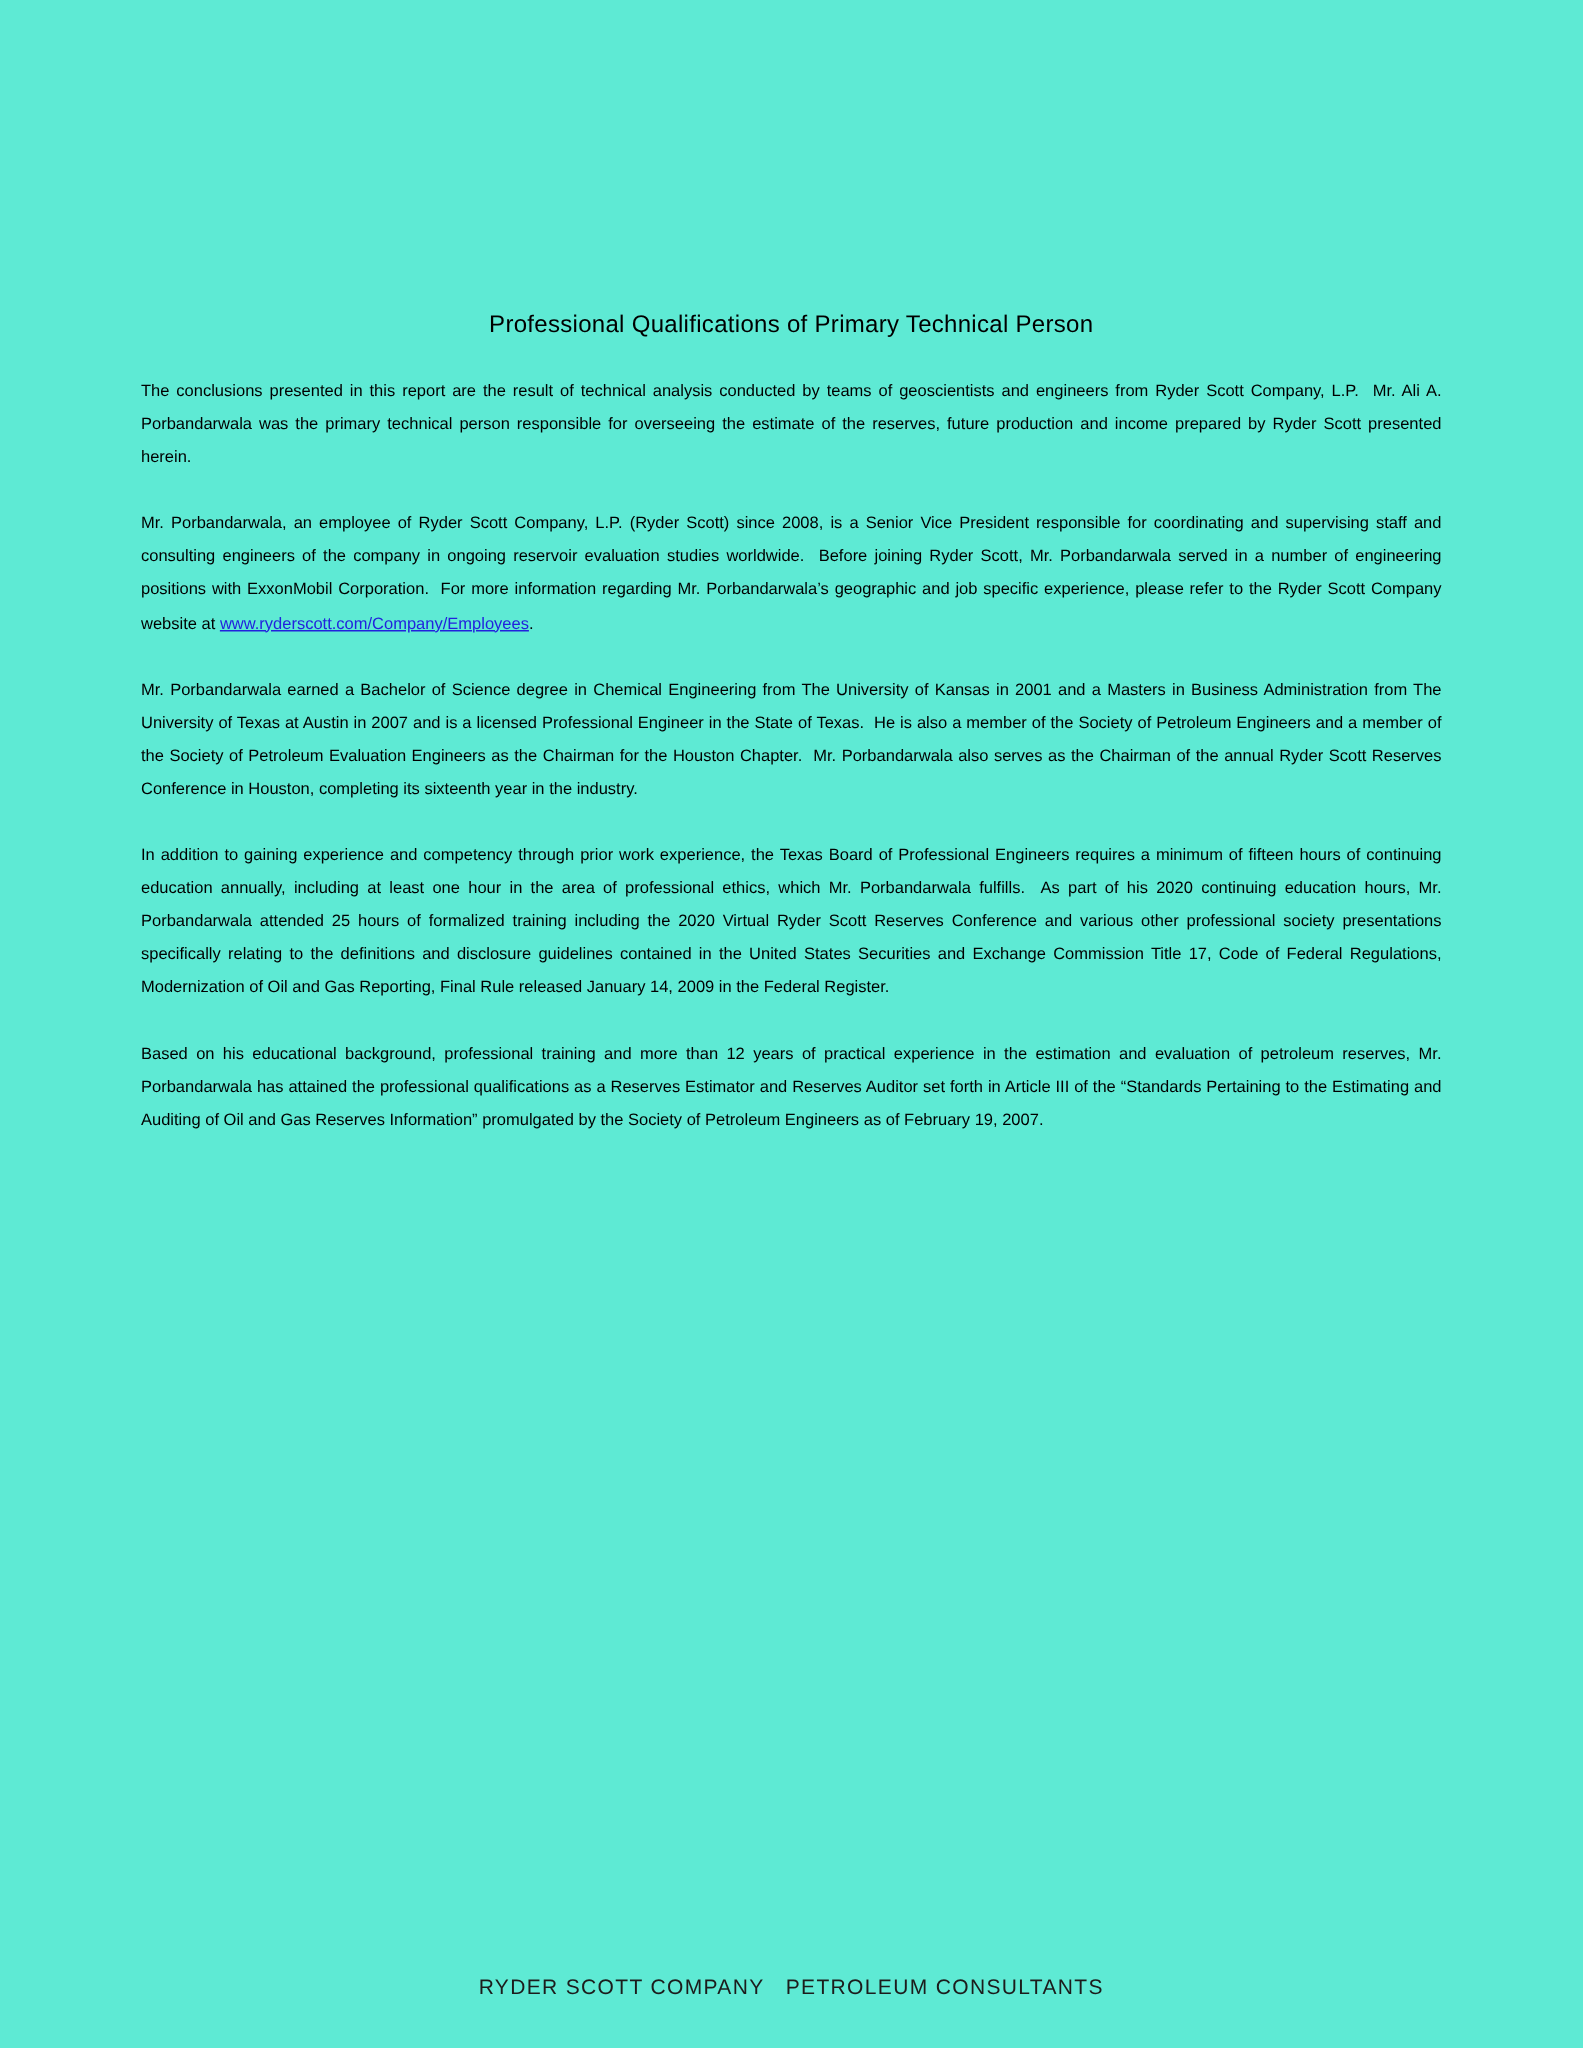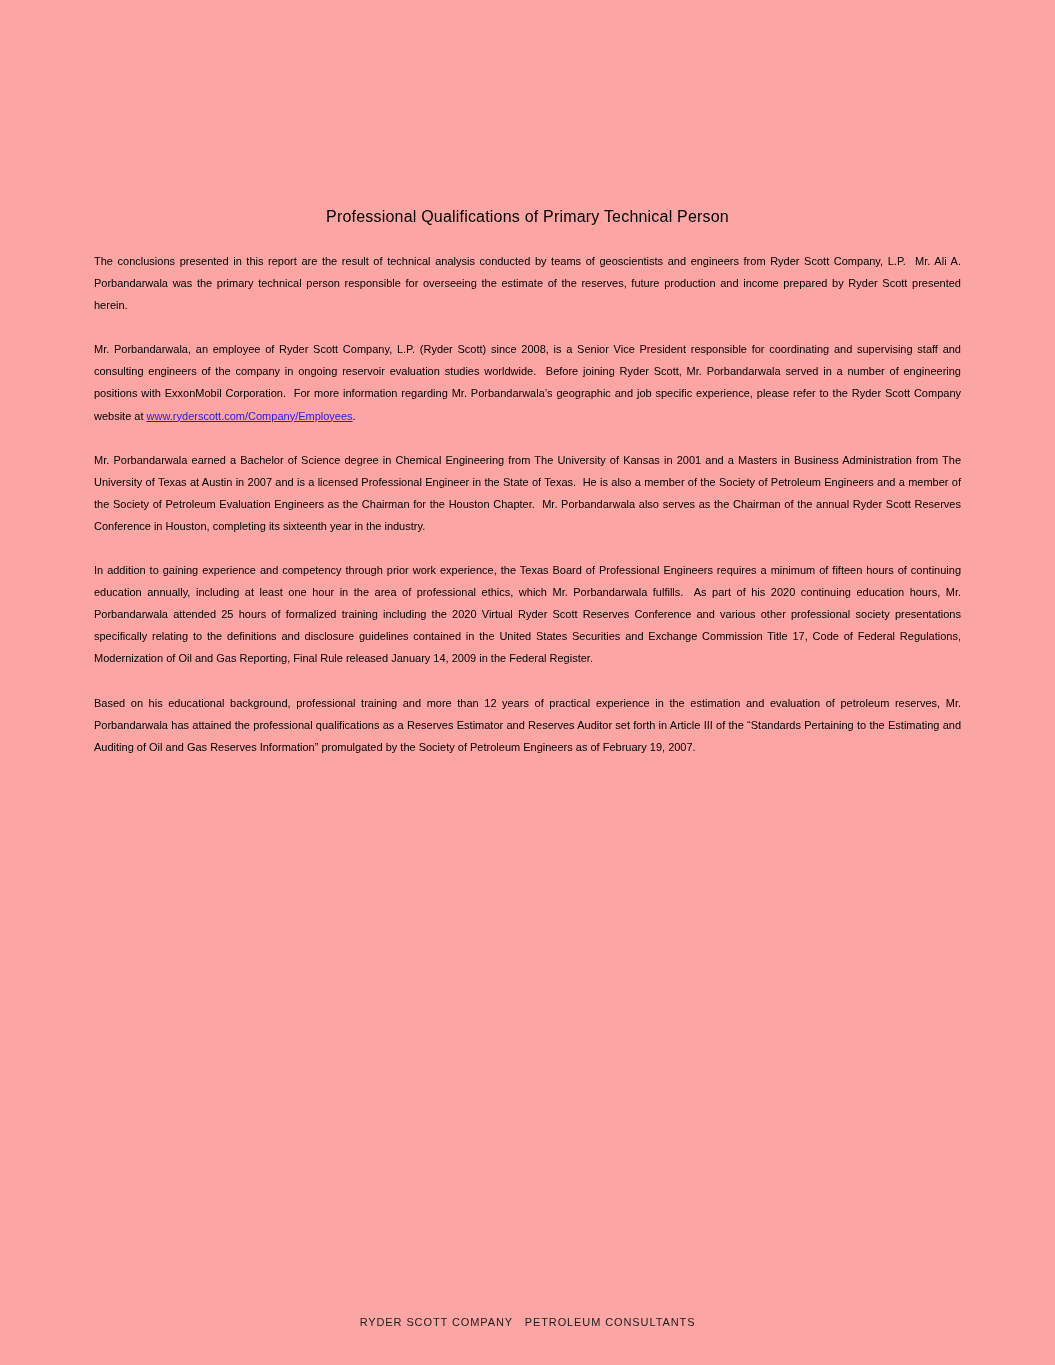--- a/index.html
+++ b/index.html
@@ -1,21 +1,21 @@
 <!DOCTYPE html>
 <html><head>
 <meta charset="utf-8">
 <style>
   * { box-sizing: border-box; }
   html, body { margin: 0; padding: 0; background: #ffffff; }
   .doc {
     position: relative;
     width: 1055px;
     height: 1365px;
-    background: #fca5a5;
+    background: #5eead4;
     font-family: "Liberation Sans", sans-serif;
     color: #000000;
     overflow: hidden;
   }
   .content {
     position: absolute;
     left: 94px;
     right: 94px;
     top: 0;
   }
@@ -38,21 +38,21 @@
     color: #2222dd;
     text-decoration: underline;
     cursor: pointer;
   }
   .footer {
     position: absolute;
     left: 0;
     right: 0;
     top: 1316px;
     text-align: center;
-    font-size: 11px;
+    font-size: 14px;
     letter-spacing: 0.9px;
     color: #1c1c1c;
     white-space: pre-wrap;
   }
 </style>
 </head>
 <body>
 
 <div class="doc">
   <div class="content">

